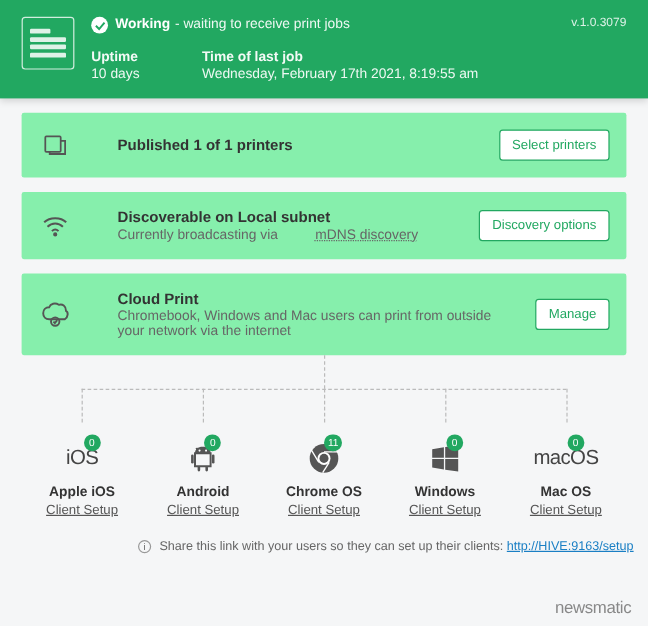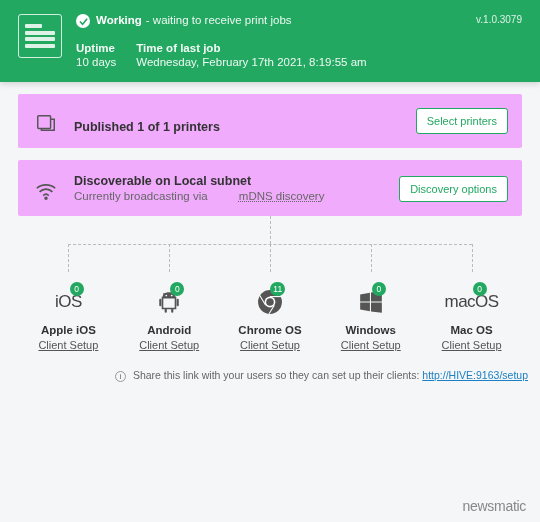--- a/index.html
+++ b/index.html
@@ -9,26 +9,26 @@
 .header-icon-box { width: 44px; height: 44px; border: 1.5px solid rgba(255,255,255,0.8); border-radius: 3px; display: flex; flex-direction: column; justify-content: space-evenly; padding: 6px 6px; }
 .header-icon-line { height: 4px; background: rgba(255,255,255,0.85); border-radius: 1px; }
 .header-icon-line.first { width: 55%; }
 .header-main { flex: 1; }
 .header-title { font-size: 15px; font-weight: 600; margin-bottom: 4px; }
 .header-status { display: flex; align-items: flex-start; font-size: 11.5px; margin-bottom: 14px; }
 .status-check { width: 14px; height: 14px; border-radius: 50%; background: #fff; display: inline-flex; align-items: center; justify-content: center; margin-right: 6px; }
 .status-check svg { width: 9px; height: 9px; }
 .header-status .working { font-weight: 600; margin-right: 4px; }
 .header-status .detail { opacity: 0.92; }
-.header-meta { display: flex; gap: 20px; font-size: 11.5px; }
+.header-meta { display: flex; gap: 52px; font-size: 11.5px; }
 .header-meta .label { font-weight: 600; margin-bottom: 2px; opacity: 0.95; }
 .header-meta .value { opacity: 0.92; }
 .header-version { position: absolute; top: 14px; right: 18px; font-size: 10px; opacity: 0.85; }
 .cards { padding: 0 18px; }
-.card { background: #f0abfc; margin-top: 12px; padding: 14px 14px; display: flex; align-items: flex-end; border-radius: 2px; }
+.card { background: #86efac; margin-top: 12px; padding: 14px 14px; display: flex; align-items: center; border-radius: 2px; gap: 24px; }
 .card-icon { width: 28px; flex-shrink: 0; margin-right: 14px; display: flex; align-items: center; justify-content: center; }
 .card-body { flex: 1; }
 .card-title { font-size: 12.5px; font-weight: 600; color: #333; }
 .card-sub { font-size: 11.5px; color: #666; margin-top: 2px; }
 .card-sub .underline { text-decoration: underline dotted; padding-left: 28px; }
 .card-btn { border: 1px solid #22a861; color: #22a861; background: #fff; font-size: 11px; padding: 6px 10px; border-radius: 3px; cursor: pointer; white-space: nowrap; }
 .connector-zone { position: relative; height: 70px; margin: 0 18px; }
 .conn-vert { position: absolute; top: 0; left: 50%; width: 1px; height: 28px; border-left: 1px dashed #bbb; }
 .conn-horiz { position: absolute; top: 28px; left: 10%; right: 10%; height: 1px; border-top: 1px dashed #bbb; }
 .conn-drop { position: absolute; top: 28px; width: 1px; height: 28px; border-left: 1px dashed #bbb; }
@@ -106,20 +106,34 @@
     </div>
     <div class="card-body">
       <div class="card-title">Discoverable on Local subnet</div>
       <div class="card-sub">
         <span>Currently broadcasting via </span><span class="underline">mDNS discovery</span>
       </div>
     </div>
     <button class="card-btn">Discovery options</button>
   </div>
 
+  <div class="card">
+    <div class="card-icon">
+      <svg viewBox="0 0 24 24" width="24" height="24" fill="none" stroke="#555" stroke-width="1.6">
+          <path d="M7 16 C4 16 2 14 2 11 C2 8 4 6 7 6 C8 3 12 2 15 4 C18 3 21 5 21 9 C23 10 23 14 20 16 Z"></path>
+          <circle cx="12" cy="18" r="3.5"></circle>
+          <path d="M10.5 18 L11.7 19.2 L13.7 16.8"></path>
+        </svg>
+    </div>
+    <div class="card-body">
+      <div class="card-title">Cloud Print</div>
+      <div class="card-sub">Chromebook, Windows and Mac users can print from outside your network via the internet</div>
+    </div>
+    <button class="card-btn">Manage</button>
+  </div>
 </div>
 
 <div class="connector-zone">
   <div class="conn-vert"></div>
   <div class="conn-horiz"></div>
   <div class="conn-drop" style="left:10%"></div>
   <div class="conn-drop" style="left:30%"></div>
   <div class="conn-drop" style="left:50%"></div>
   <div class="conn-drop" style="left:70%"></div>
   <div class="conn-drop" style="left:90%"></div>

